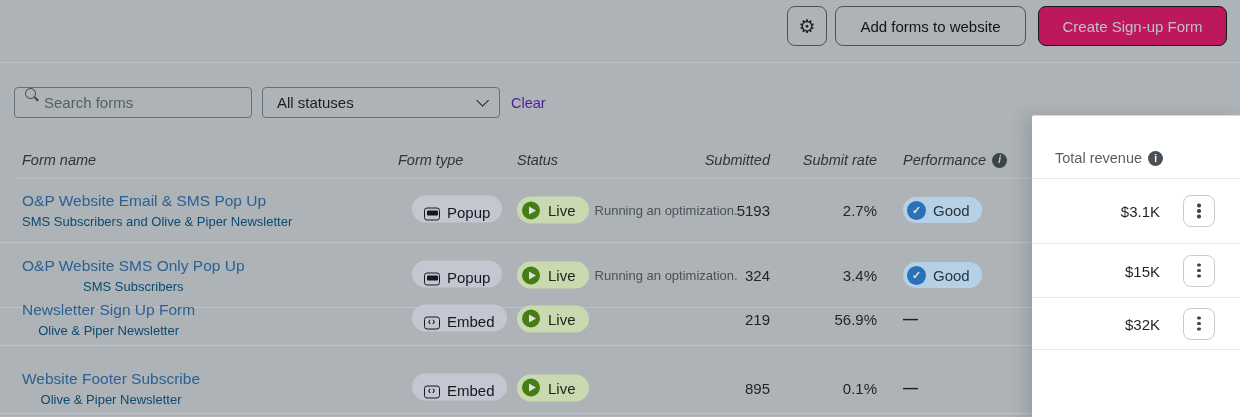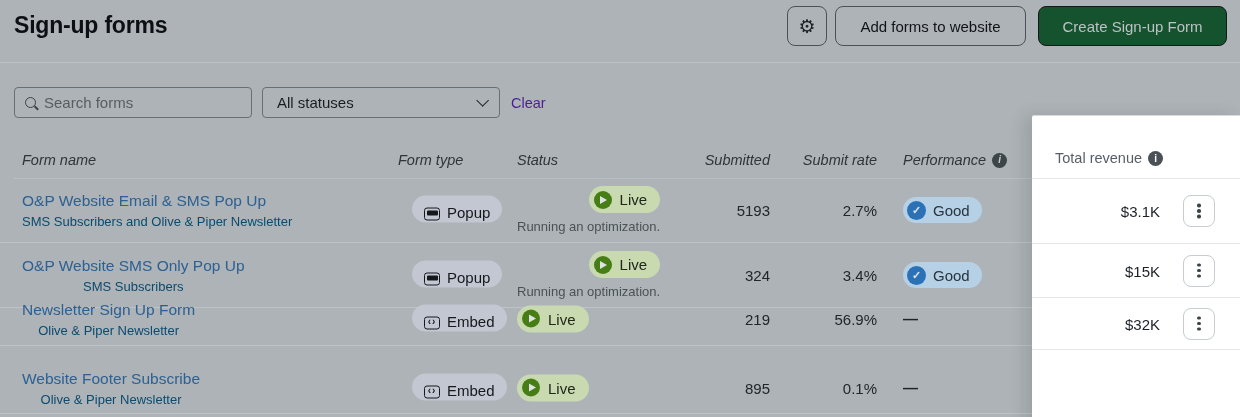--- a/index.html
+++ b/index.html
@@ -5,25 +5,25 @@
   * { margin:0; padding:0; box-sizing:border-box; }
   body { font-family:"Liberation Sans", sans-serif; }
   .screen { position:relative; width:1240px; height:417px; background:#adb3b6; overflow:hidden; }
 
   
   .page-title { position:absolute; left:14px; top:12px; font-size:23px; font-weight:700; color:#0d1012; letter-spacing:-0.2px; }
   .btn { position:absolute; top:6px; height:40px; border-radius:8px; display:flex; align-items:center; justify-content:center; font-size:15px; cursor:pointer; }
   .btn-gear { left:787px; width:40px; border:1px solid #4a5257; background:transparent; }
   .gear-glyph { font-family:"DejaVu Sans", sans-serif; font-size:19px; color:#1d2225; line-height:1; }
   .btn-add { left:835px; width:191px; border:1px solid #4a5257; background:transparent; color:#101416; }
-  .btn-create { left:1038px; width:189px; background:#14532d; border:1px solid #15181b; color:#bcc2c5; font-weight:500; }
+  .btn-create { left:1038px; width:189px; background:#be185d; border:1px solid #15181b; color:#bcc2c5; font-weight:500; }
   .band-divider { position:absolute; left:0; top:62px; width:1240px; height:1px; background:#bbc1c4; }
 
   
-  .search-box { position:absolute; left:14px; top:87px; width:238px; height:31px; border:1px solid #677076; border-radius:4px; display:flex; align-items:center; padding-left:10px; }
+  .search-box { position:absolute; left:14px; top:87px; width:238px; height:31px; border:1px solid #677076; border-radius:4px; display:flex; padding-left:10px; }
   .search-glyph { width:11px; height:11px; border:1.7px solid #3c4348; border-radius:50%; position:relative; flex:0 0 auto; }
   .search-glyph::after { content:""; position:absolute; width:5px; height:1.7px; background:#3c4348; transform:rotate(45deg); right:-4px; bottom:-2px; }
   .search-box input { border:none; outline:none; background:transparent; font-family:inherit; font-size:15px; color:#22282c; margin-left:8px; width:180px; }
   .search-box input::placeholder { color:#565e63; opacity:1; }
   .status-select { position:absolute; left:262px; top:87px; width:238px; height:31px; border:1px solid #677076; border-radius:4px; display:flex; align-items:center; padding:0 14px; font-size:15px; color:#191e21; cursor:pointer; }
   .chevron-down { margin-left:auto; width:9px; height:9px; border-right:1.8px solid #24292d; border-bottom:1.8px solid #24292d; transform:rotate(45deg) translateY(-3px); }
   .clear-link { position:absolute; left:511px; top:87px; height:31px; display:flex; align-items:center; font-size:14.5px; color:#4c1d95; cursor:pointer; }
 
   
   .th { position:absolute; top:152px; font-size:14.5px; color:#2f3539; display:flex; align-items:center; gap:6px;font-style:italic; }
@@ -39,21 +39,21 @@
   .cell { position:absolute; top:50%; transform:translateY(-50%); }
   .cell-name { left:22px; }
   .form-link { font-size:15.5px; color:#2d6093; cursor:pointer; }
   .form-sub { font-size:13px; color:#0c4a6e; margin-top:4px;text-align:center; }
   .cell-type { left:412px; }
   .pill { display:inline-flex; align-items:center; height:27px; border-radius:13.5px; font-size:15px; }
   .pill-type { background:#c2c7d2; color:#15191c; padding:2px 12px; gap:7px;align-items:flex-end; }
   .type-icon { width:16px; height:13px; border:1.6px solid #15191c; border-radius:3px; position:relative; display:inline-block; }
   [data-name="popup-icon"]::after { content:""; position:absolute; left:1.5px; right:1.5px; top:1.5px; bottom:4px; background:#15191c; border-radius:1px; }
   [data-name="embed-icon"]::after { content:"\2039\203A"; position:absolute; left:0; right:0; top:-2px; text-align:center; font-size:10px; font-weight:700; letter-spacing:1px; color:#15191c; }
-  .cell-status { left:517px; display:flex; flex-direction:column; align-items:flex-end; gap:6px; }
+  .cell-status { left:517px; display:flex; flex-direction:row; align-items:center; gap:6px; }
   .pill-live { background:#c9dab1; color:#20271b; padding:0 13px 0 5px; gap:8px; }
   .play-circle { width:18px; height:18px; border-radius:50%; background:#477d15; display:inline-flex; align-items:center; justify-content:center; }
   .play-tri { width:0; height:0; border-left:7px solid #dde2e4; border-top:4.5px solid transparent; border-bottom:4.5px solid transparent; margin-left:2px; }
   .status-note { font-size:13px; color:#4b5257; }
   .num { font-size:15px; color:#20262a; }
   .cell-submitted { right:470px; } .cell-rate { right:363px; }
   .cell-perf { left:903px; }
   .pill-good { background:#b6d0e6; color:#28343e; padding:0 12px 0 4px; gap:7px; height:26px; }
   .check-circle { width:19px; height:19px; border-radius:50%; background:#2a72b5; color:#dde2e4; font-size:11px; font-weight:700; display:inline-flex; align-items:center; justify-content:center; }
   .perf-dash { font-size:15px; font-weight:600; color:#1d2327; letter-spacing:-1px; }
@@ -66,21 +66,20 @@
   .p-row1 { height:65px; } .p-row2 { height:65px; } .p-row3 { height:54px; } .p-row4 { height:52px; }
   .p-value { position:absolute; right:80px; top:50%; transform:translateY(-50%); font-size:15px; color:#1d2227; }
   .kebab-btn { position:absolute; right:25px; top:50%; transform:translateY(-50%); width:32px; height:32px; background:#fff; border:1px solid #c7ccd0; border-radius:8px; display:flex; align-items:center; justify-content:center; cursor:pointer; }
   .kebab-dots { width:3.5px; height:3.5px; border-radius:50%; background:#3c4347; box-shadow:0 -5.5px 0 #3c4347, 0 5.5px 0 #3c4347; }
 </style>
 </head>
 <body>
 
 <div class="screen" data-name="signup-forms-page">
 
-  <div class="page-title" data-name="page-title">Sign-up forms</div>
 
   <div class="btn btn-gear" data-name="settings-button">
     <span class="gear-glyph" data-name="gear-icon">⚙</span>
   </div>
   <div class="btn btn-add" data-name="add-forms-to-website-button">Add forms to website</div>
   <div class="btn btn-create" data-name="create-signup-form-button">Create Sign-up Form</div>
 
   <div class="band-divider" data-name="header-divider"></div>
 
   <div class="search-box" data-name="search-forms-box">

